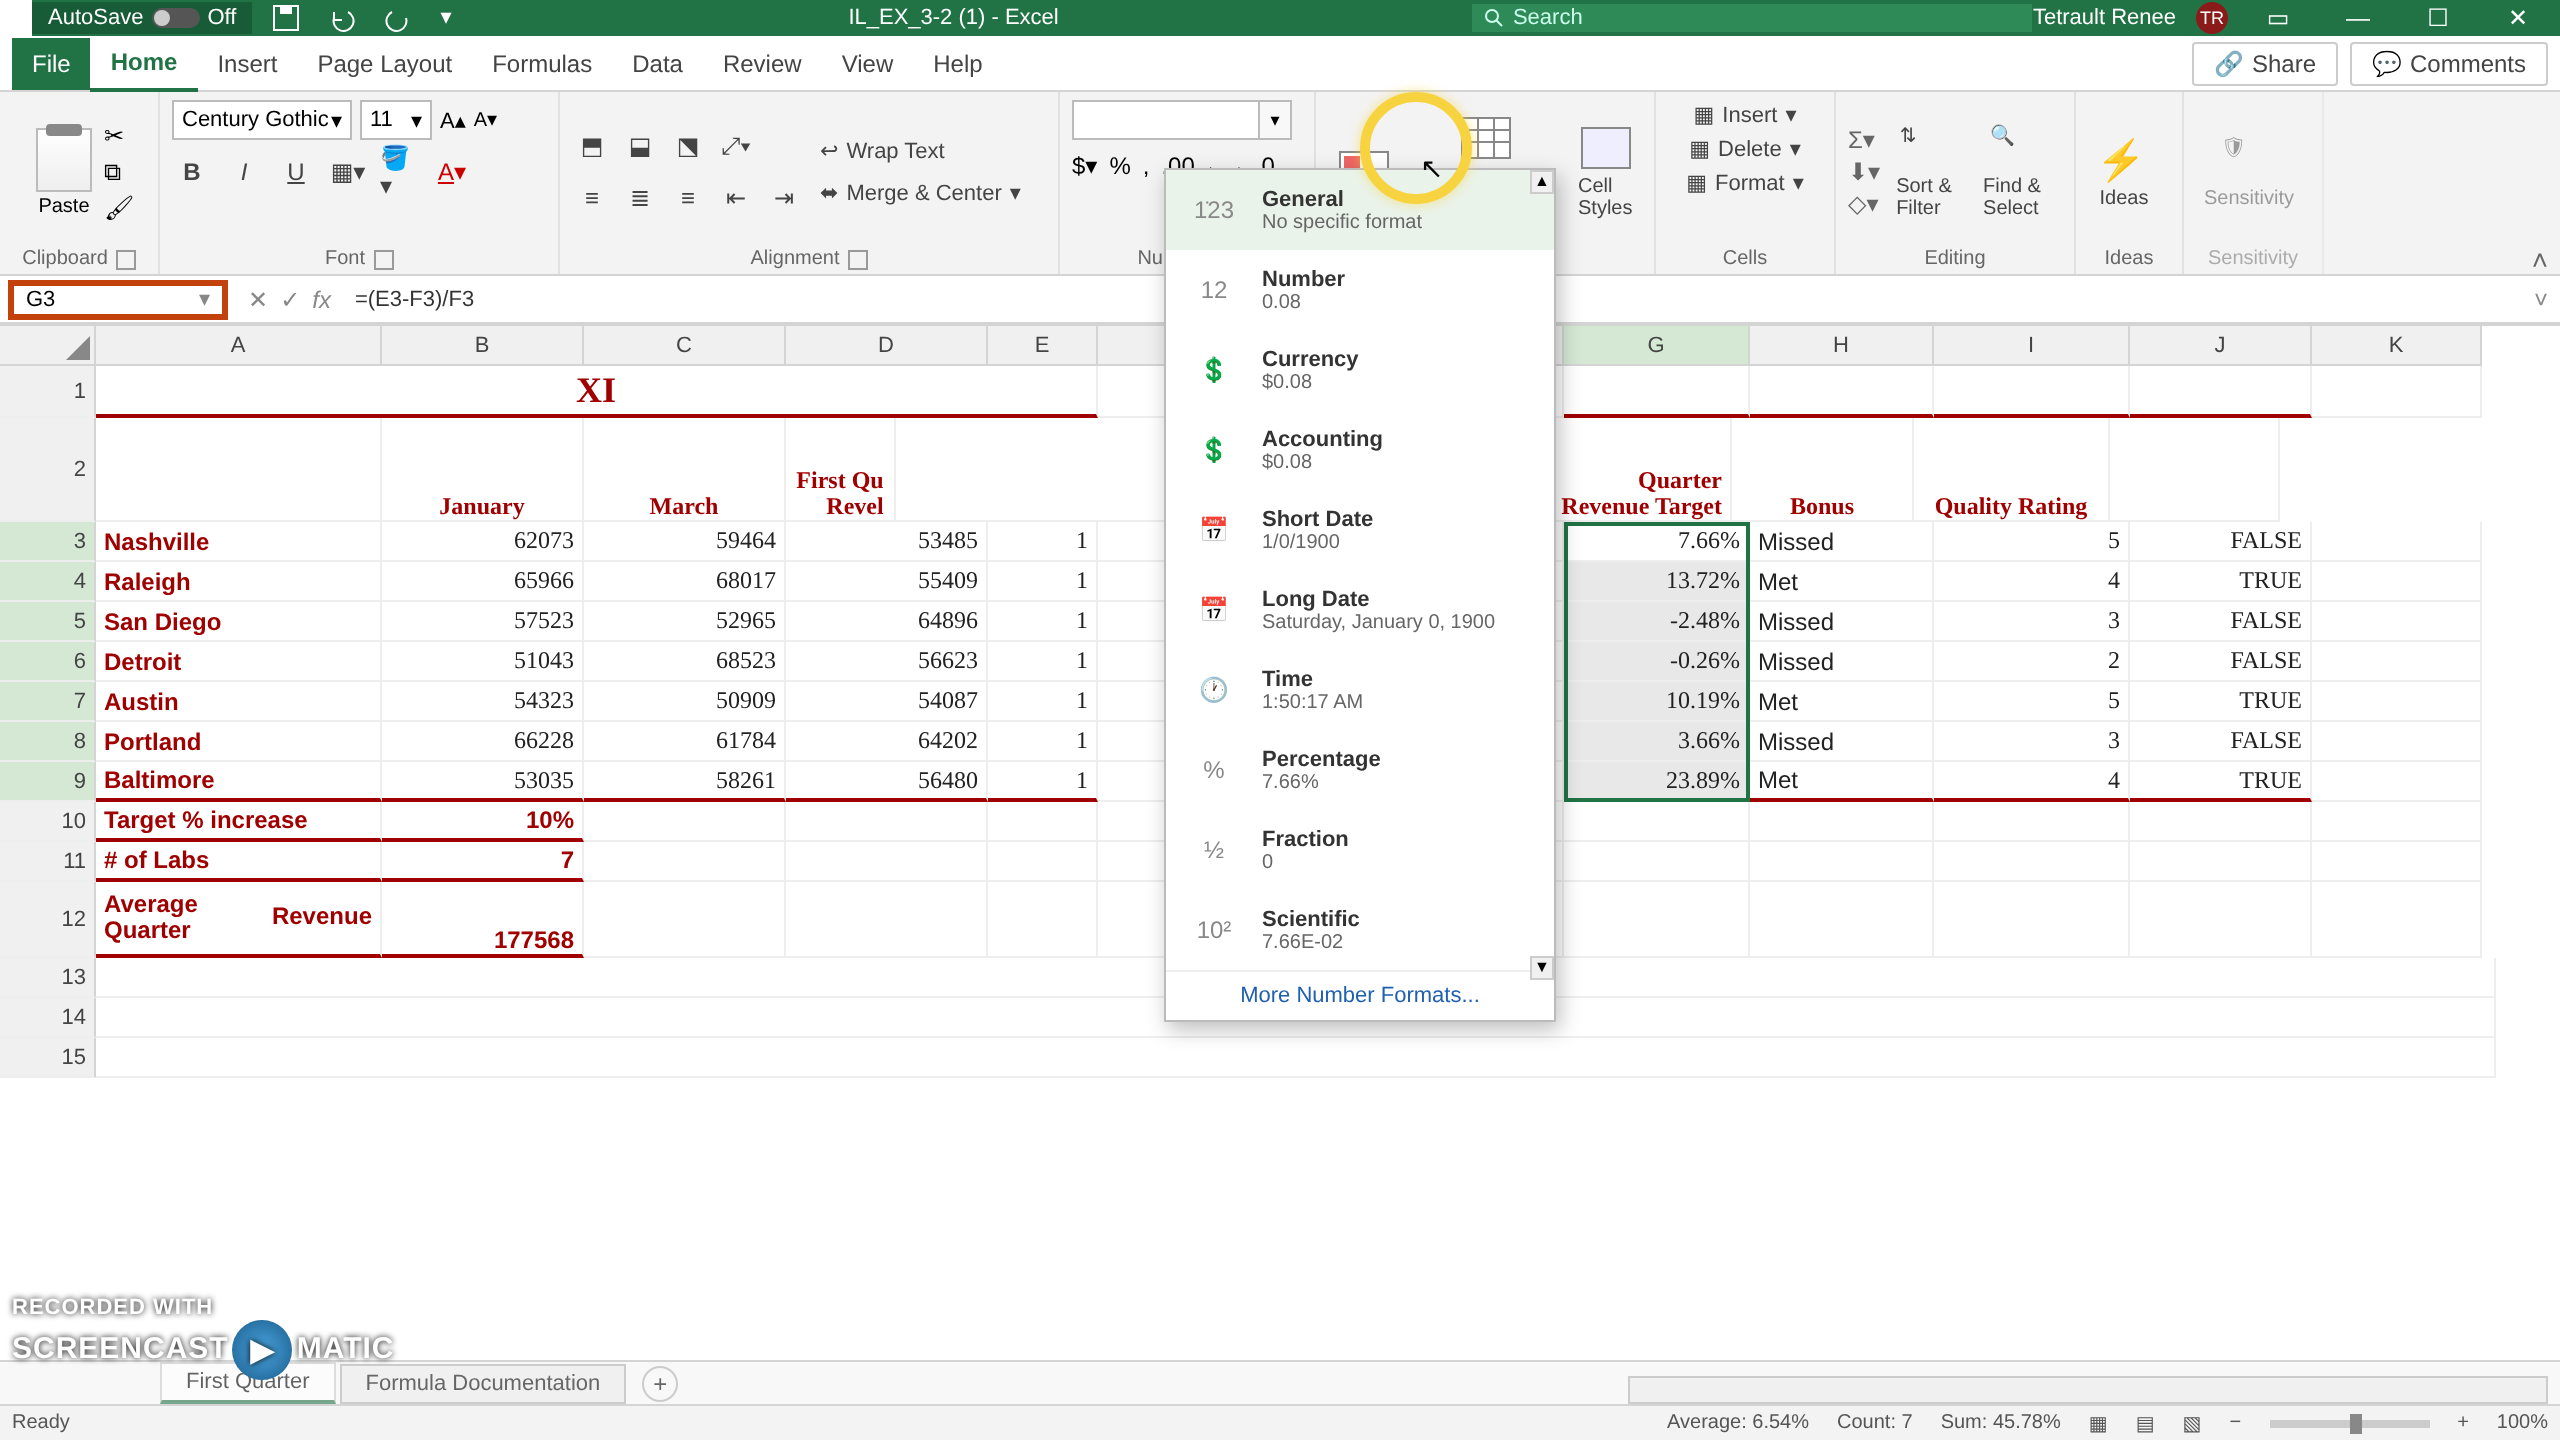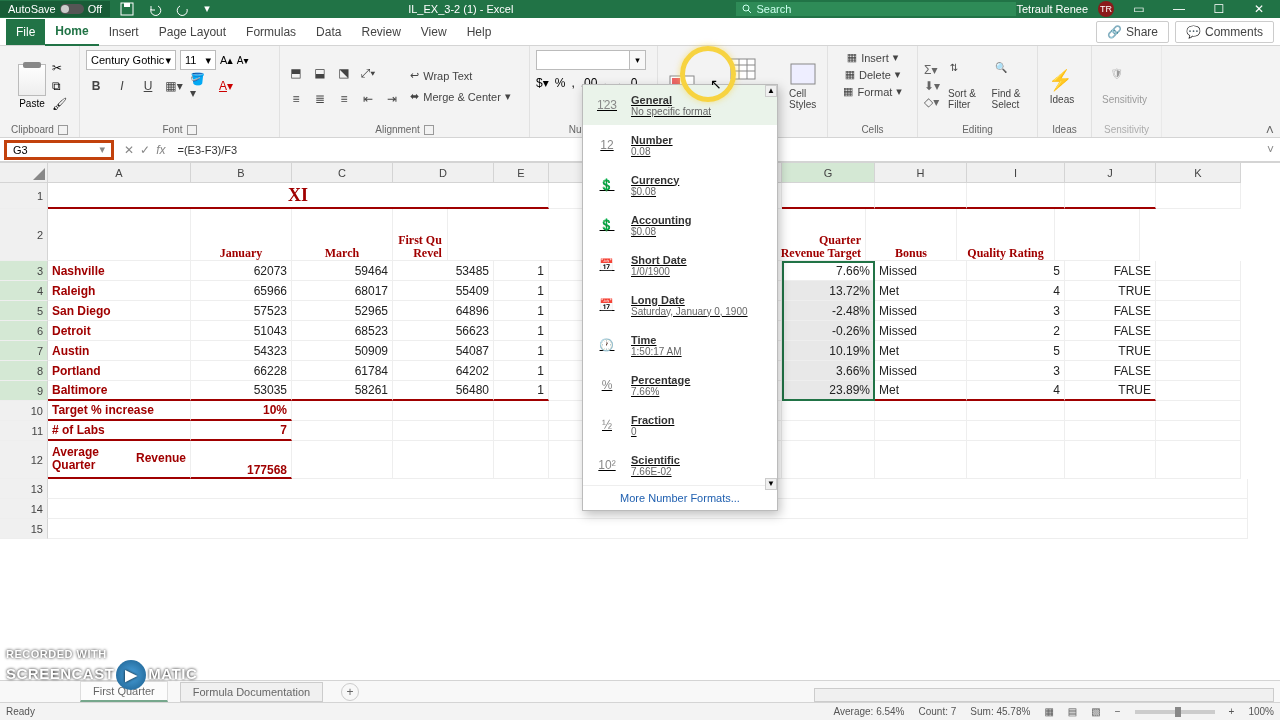--- a/index.html
+++ b/index.html
@@ -1,19 +1,19 @@
 <!DOCTYPE html>
 <html><head>
 <meta charset="utf-8">
 <style>
 * { box-sizing: border-box; margin: 0; padding: 0; }
 body { font-family: "Segoe UI", Arial, sans-serif; font-size: 12px; background: #fff; width: 1280px; height: 720px; overflow: hidden; position: relative; }
 
 
-.title-bar { height: 18px; background: #217346; color: #fff; display: flex; align-items: center; font-size: 11px; }
+.title-bar { height: 18px; background: #217346; color: #fff; display: flex; align-items: center; font-size: 11px; margin-left: 16px; }
 .autosave { background: #185c37; padding: 2px 8px; display: flex; align-items: center; gap: 4px; }
 .autosave-toggle { width: 24px; height: 10px; background: #555; border-radius: 5px; position: relative; }
 .autosave-toggle::after { content: ""; position: absolute; width: 8px; height: 8px; background: #ccc; border-radius: 50%; top: 1px; left: 1px; }
 .qat { display: flex; gap: 14px; padding: 0 10px; align-items: center; }
 .qat-icon { width: 14px; height: 14px; display: inline-block; }
 .title-center { flex: 1; text-align: left; padding-left: 180px; }
 .search-box-title { width: 280px; height: 14px; background: #2e8b57; display: flex; align-items: center; padding: 0 6px; gap: 4px; color: #cfe; }
 .title-right { display: flex; align-items: center; gap: 10px; padding-right: 6px; }
 .user-badge { width: 16px; height: 16px; background: #8b1a1a; border-radius: 50%; display: flex; align-items: center; justify-content: center; font-size: 9px; }
 .win-btn { width: 30px; text-align: center; color: #fff; font-size: 12px; }
@@ -65,57 +65,57 @@
 .sel-all { width: 48px; border-right: 1px solid #d4d4d4; border-bottom: 1px solid #d4d4d4; background: #f0f0f0; position: relative; }
 .sel-all::after { content: ""; position: absolute; right: 2px; bottom: 2px; border: 6px solid transparent; border-right-color: #888; border-bottom-color: #888; }
 .col-h { border-right: 1px solid #d4d4d4; border-bottom: 1px solid #d4d4d4; background: #f0f0f0; display: flex; align-items: center; justify-content: center; font-size: 11px; color: #444; }
 .col-h.sel { background: #d4e8d4; }
 .row-h { width: 48px; border-right: 1px solid #d4d4d4; border-bottom: 1px solid #eee; background: #f0f0f0; display: flex; align-items: center; justify-content: flex-end; padding-right: 4px; font-size: 11px; color: #444; }
 .row-h.sel { background: #d4e8d4; }
 .grid-body { display: flex; flex-direction: column; }
 .row { display: flex; height: 20px; }
 .row.row1 { height: 26px; }
 .cell { border-right: 1px solid #eee; border-bottom: 1px solid #eee; padding: 0 4px; display: flex; align-items: center; font-size: 12px; color: #222; overflow: hidden; white-space: nowrap; }
-.cell.num { justify-content: flex-end; }
+.cell.num { justify-content: flex-end; font-family: Liberation Serif, serif; }
 .cell.lab { font-family: "Century Gothic", Arial; font-weight: 600; color: #a00000; }
 .cell.merged-title { font-family: "Century Gothic"; font-weight: 700; color: #a00000; font-size: 18px; justify-content: center; border-bottom: 2px solid #a00000; }
 .cell.head { font-family: "Century Gothic"; font-weight: 700; color: #a00000; text-align: right; line-height: 1.1; white-space: normal; justify-content: center; }
 .row2 { height: 52px; }
 .row2 .cell { align-items: flex-end; }
 .selrange { background: #e8e8e8; }
 .selrange.active { background: #fff; }
 .sel-border { position: absolute; border: 2px solid #217346; pointer-events: none; }
 .red-border-bottom { border-bottom: 2px solid #a00000 !important; }
 
 
 .cA { width: 143px; } .cB { width: 101px; } .cC { width: 101px; } .cD { width: 101px; } .cE { width: 55px; }
 .cG { width: 93px; } .cH { width: 92px; } .cI { width: 98px; } .cJ { width: 91px; } .cK { width: 85px; }
 .gap-col { width: 233px; } 
 
 
 .num-dropdown { position: absolute; left: 582px; top: 84px; width: 196px; background: #fff; border: 1px solid #bbb; box-shadow: 2px 4px 10px rgba(0,0,0,0.25); z-index: 50; }
-.num-item { display: flex; align-items: center; gap: 10px; padding: 6px 10px; text-decoration: underline; }
+.num-item { display: flex; align-items: center; gap: 10px; padding: 6px 10px; }
 .num-item.hover { background: #eaf3ea; }
 .num-icon { width: 28px; height: 28px; display: flex; align-items: center; justify-content: center; color: #888; }
 .num-text { display: flex; flex-direction: column; }
 .num-text b { font-size: 11px; color: #333; font-weight: 600; }
 .num-text span { font-size: 10px; color: #666; }
 .num-more { text-align: center; padding: 6px; border-top: 1px solid #eee; font-size: 11px; color: #2060b0; }
 .dd-scroll-up, .dd-scroll-dn { position: absolute; right: 0; width: 12px; height: 12px; background: #f0f0f0; border: 1px solid #ccc; font-size: 8px; text-align: center; }
 .dd-scroll-up { top: 0; }
 .dd-scroll-dn { bottom: 20px; }
 
 
 .highlight-circle { position: absolute; left: 680px; top: 46px; width: 56px; height: 56px; border: 5px solid #f7d340; border-radius: 50%; z-index: 60; box-shadow: 0 0 6px rgba(247,211,64,0.6); }
 
 
 .cursor { position: absolute; left: 710px; top: 76px; z-index: 70; font-size: 14px; color: #000; }
 
 
-.sheet-tabs { position: absolute; bottom: 18px; left: 0; right: 0; height: 22px; background: #f8f8f8; border-top: 1px solid #d4d4d4; display: flex; align-items: center; padding-left: 80px; gap: 12px; }
+.sheet-tabs { position: absolute; bottom: 18px; left: 0; right: 0; height: 22px; background: #f8f8f8; border-top: 1px solid #d4d4d4; display: flex; align-items: center; padding-left: 80px; gap: 2px; }
 .sheet-tab { padding: 3px 12px; background: #fff; border: 1px solid #ccc; border-bottom: 2px solid #217346; font-size: 11px; }
 .sheet-tab.inactive { border-bottom: 1px solid #ccc; background: #f0f0f0; color: #666; }
 .add-sheet { width: 18px; height: 18px; border: 1px solid #ccc; border-radius: 50%; display: flex; align-items: center; justify-content: center; color: #666; margin-left: 6px; }
 .hscroll { position: absolute; right: 6px; bottom: 18px; width: 460px; height: 14px; background: #f0f0f0; border: 1px solid #ccc; }
 
 .status-bar { position: absolute; bottom: 0; left: 0; right: 0; height: 18px; background: #f3f3f3; border-top: 1px solid #d4d4d4; display: flex; align-items: center; font-size: 10px; color: #555; padding: 0 6px; }
 .status-right { margin-left: auto; display: flex; gap: 14px; align-items: center; }
 .zoom-slider { width: 80px; height: 4px; background: #ccc; position: relative; }
 .zoom-slider::after { content: ""; position: absolute; width: 6px; height: 10px; background: #888; top: -3px; left: 50%; }
 

